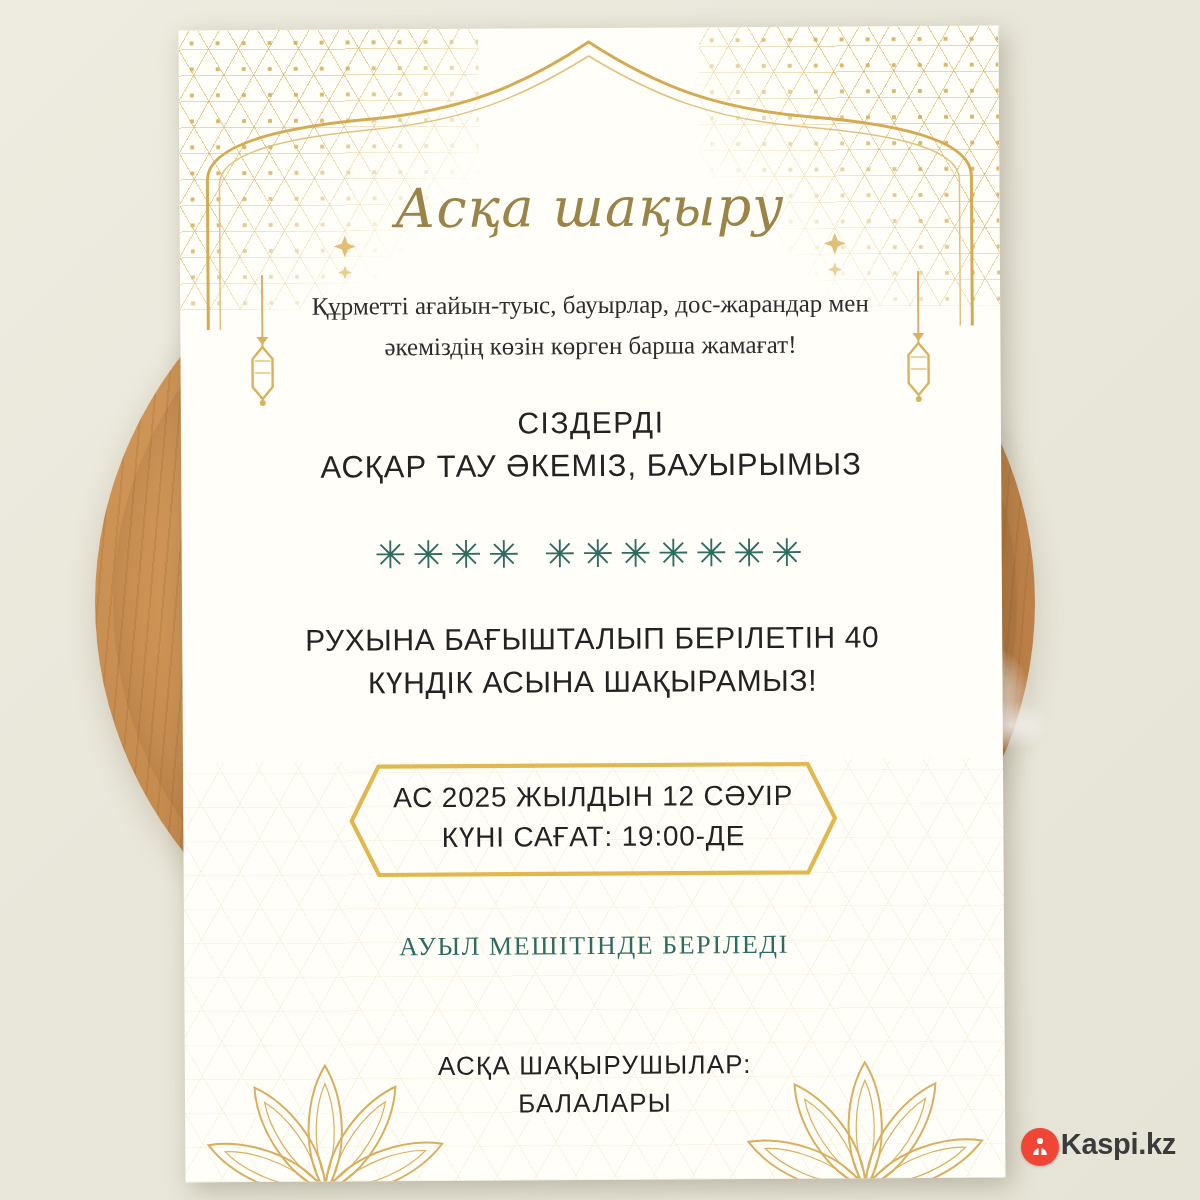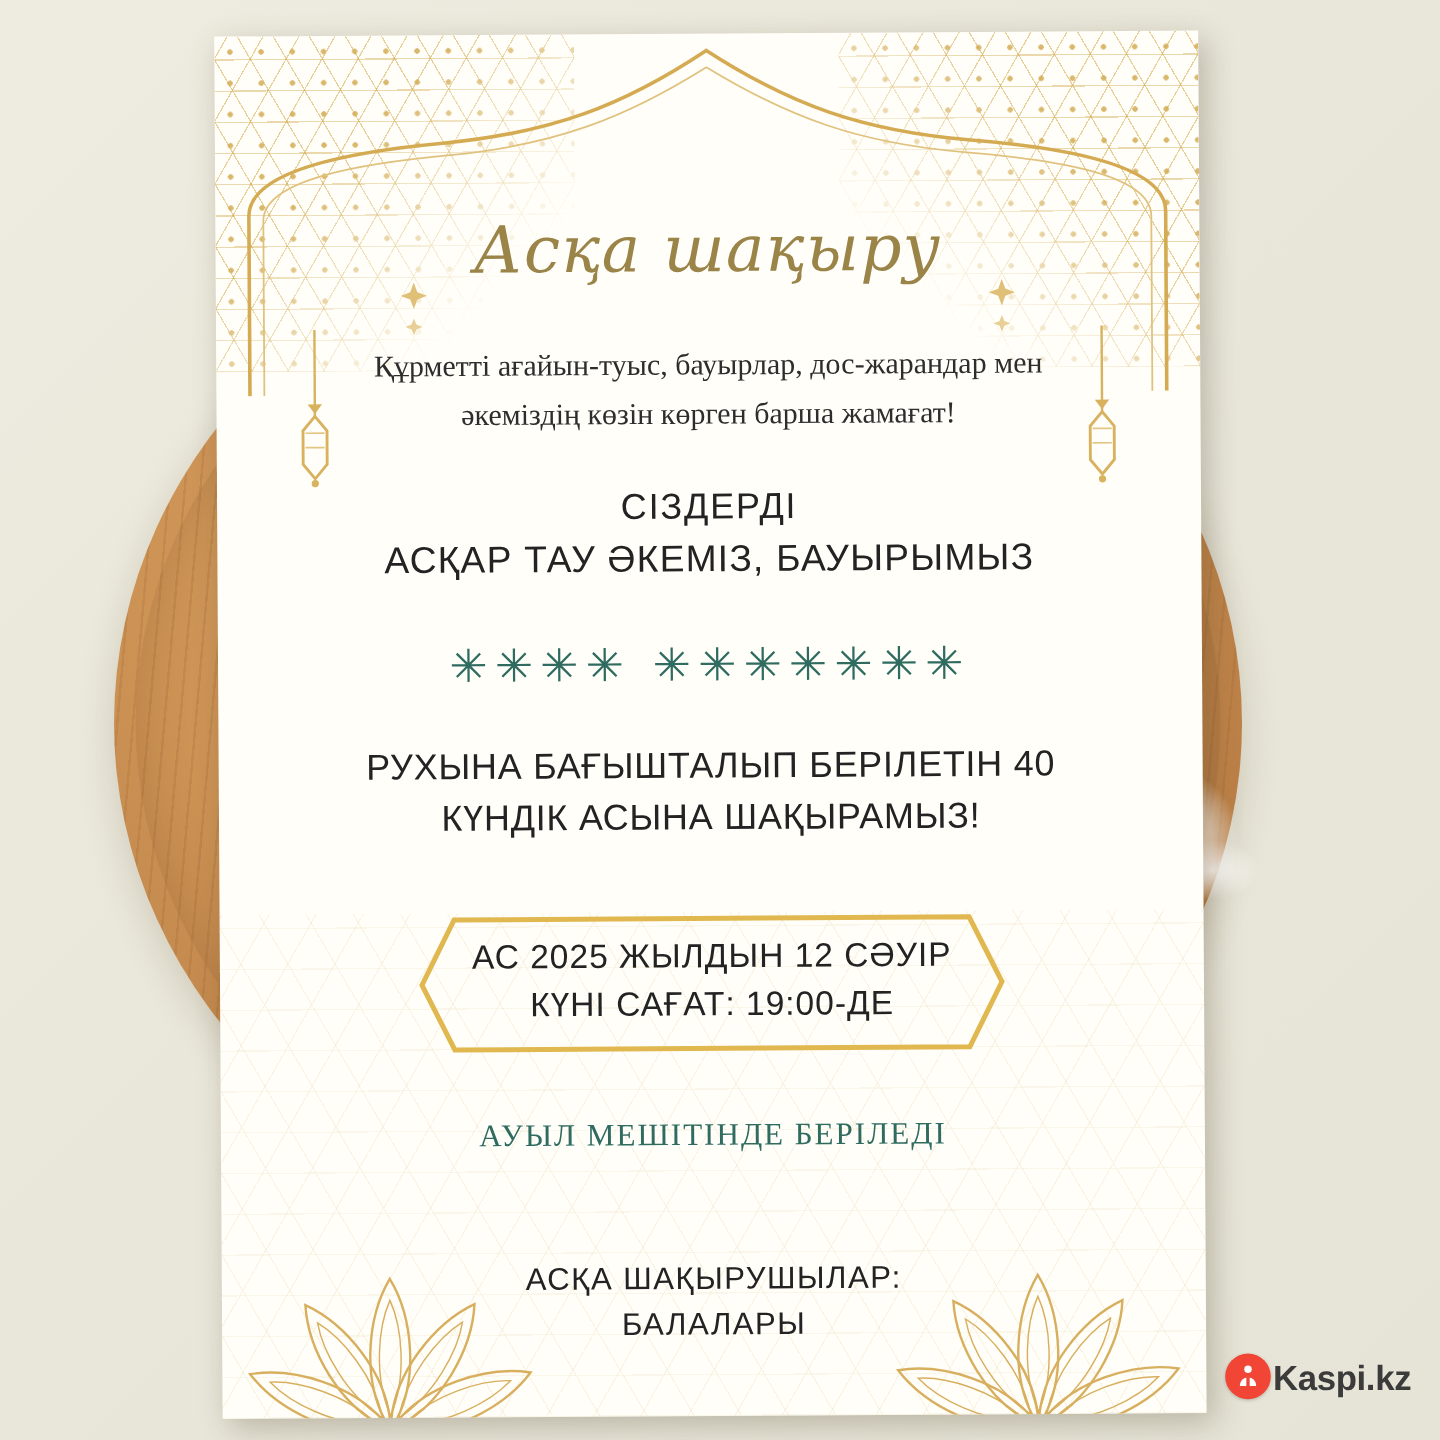--- a/index.html
+++ b/index.html
@@ -131,21 +131,21 @@
     font-family:"Liberation Sans", sans-serif;
   }
 
   
   .mandala{position:absolute;bottom:-40px;width:300px;height:260px;color:#d6ab57;opacity:.95;}
   .mandala.left{left:-10px;}
   .mandala.right{right:-10px;}
 
   
   .watermark{
-    position:absolute;right:24px;bottom:34px;display:flex;align-items:flex-end;gap:2px;
+    position:absolute;right:24px;bottom:34px;display:flex;align-items:flex-start;gap:2px;
   }
   .wm-badge{
     width:38px;height:38px;border-radius:50%;
     background:#f14635;display:flex;align-items:center;justify-content:center;
     box-shadow:0 1px 3px rgba(0,0,0,.2);
   }
   .wm-text{font-family:"Liberation Sans", sans-serif;font-size:29px;font-weight:bold;color:#3b3b3b;letter-spacing:-.3px;}
 </style>
 </head>
 <body>

